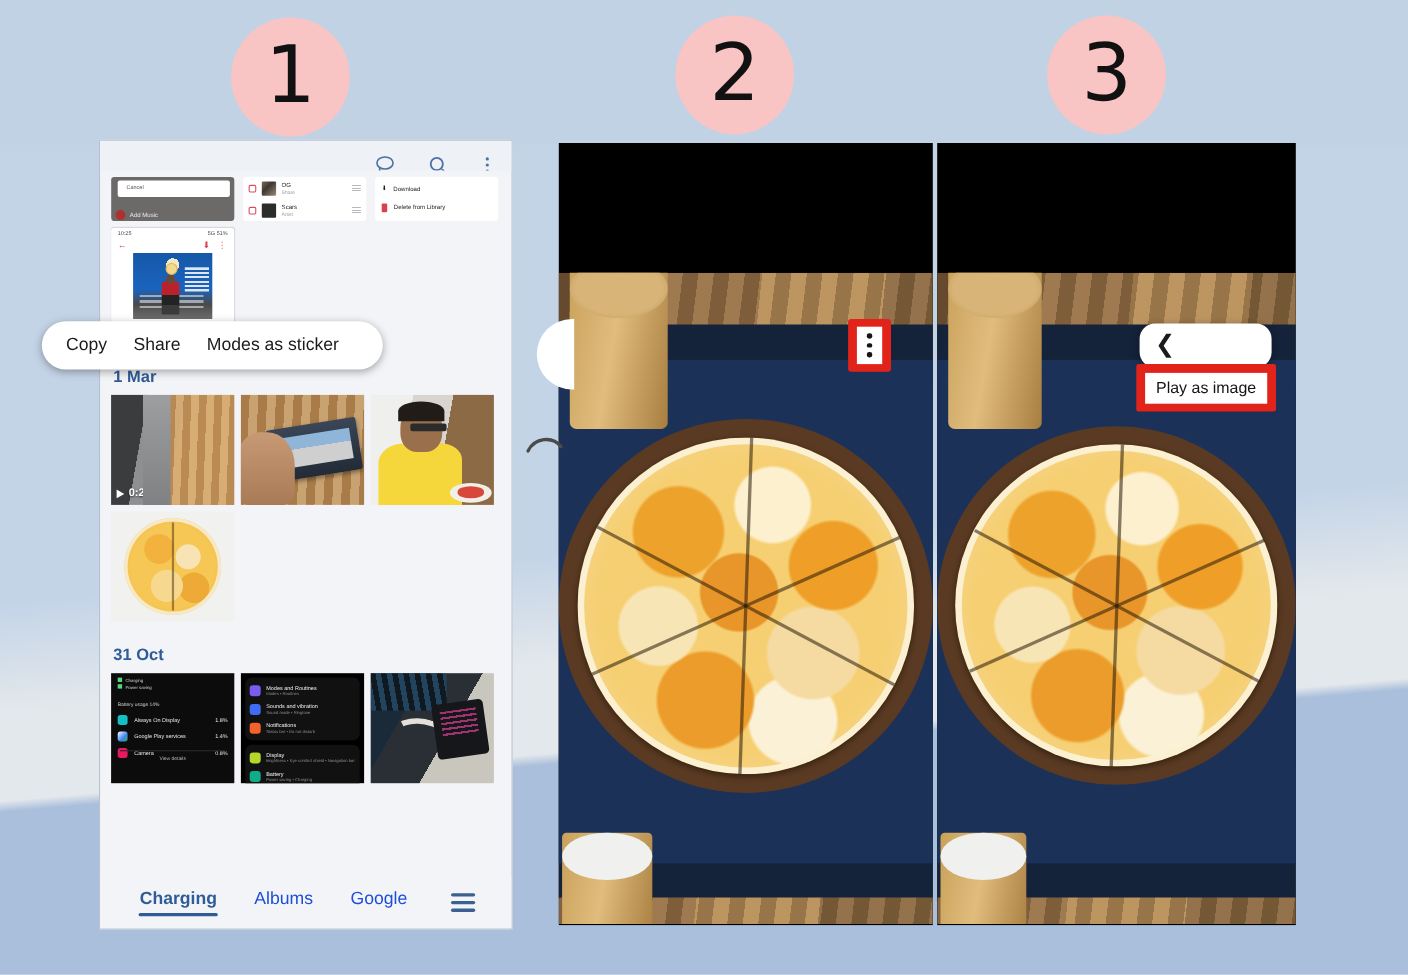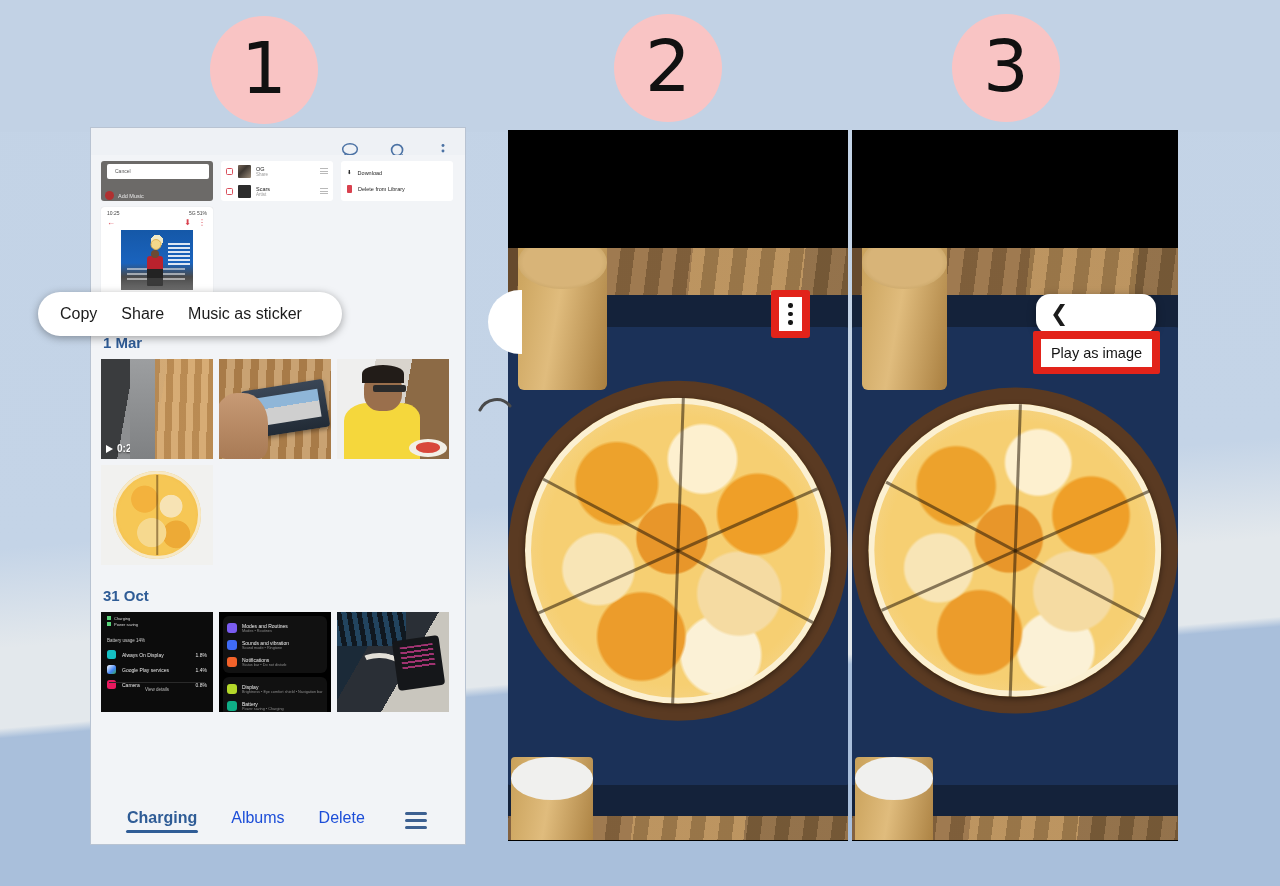--- a/index.html
+++ b/index.html
@@ -660,21 +660,21 @@
           <div class="brick"></div>
         </div>
       </div>
 
       <div style="height:70px"></div>
     </div>
 
     <div id="p1-bottomnav">
       <div class="navtab active">Charging</div>
       <div class="navtab">Albums</div>
-      <div class="navtab">Delete</div>
+      <div class="navtab">Google</div>
       <div id="p1-hamburger">
           <i></i>
           <i></i>
           <i></i>
         </div>
     </div>
   </div>
 
   <div class="shot" id="panel2">
     <div class="shot-photo">
@@ -688,21 +688,21 @@
         </div>
       </div>
       <div class="cup cup-tl"></div>
       <div class="cup cup-bl"></div>
     </div>
   </div>
 
   <div class="menu-bubble" id="p2-menu">
     <span class="mi">Copy</span>
     <span class="mi">Share</span>
-    <span class="mi">Music as sticker</span>
+    <span class="mi">Modes as sticker</span>
   </div>
   <div id="p2-kebab-hl">
     <div class="inner">
         <i></i>
         <i></i>
         <i></i>
       </div>
   </div>
 
   <div id="sticker-circle"></div>

